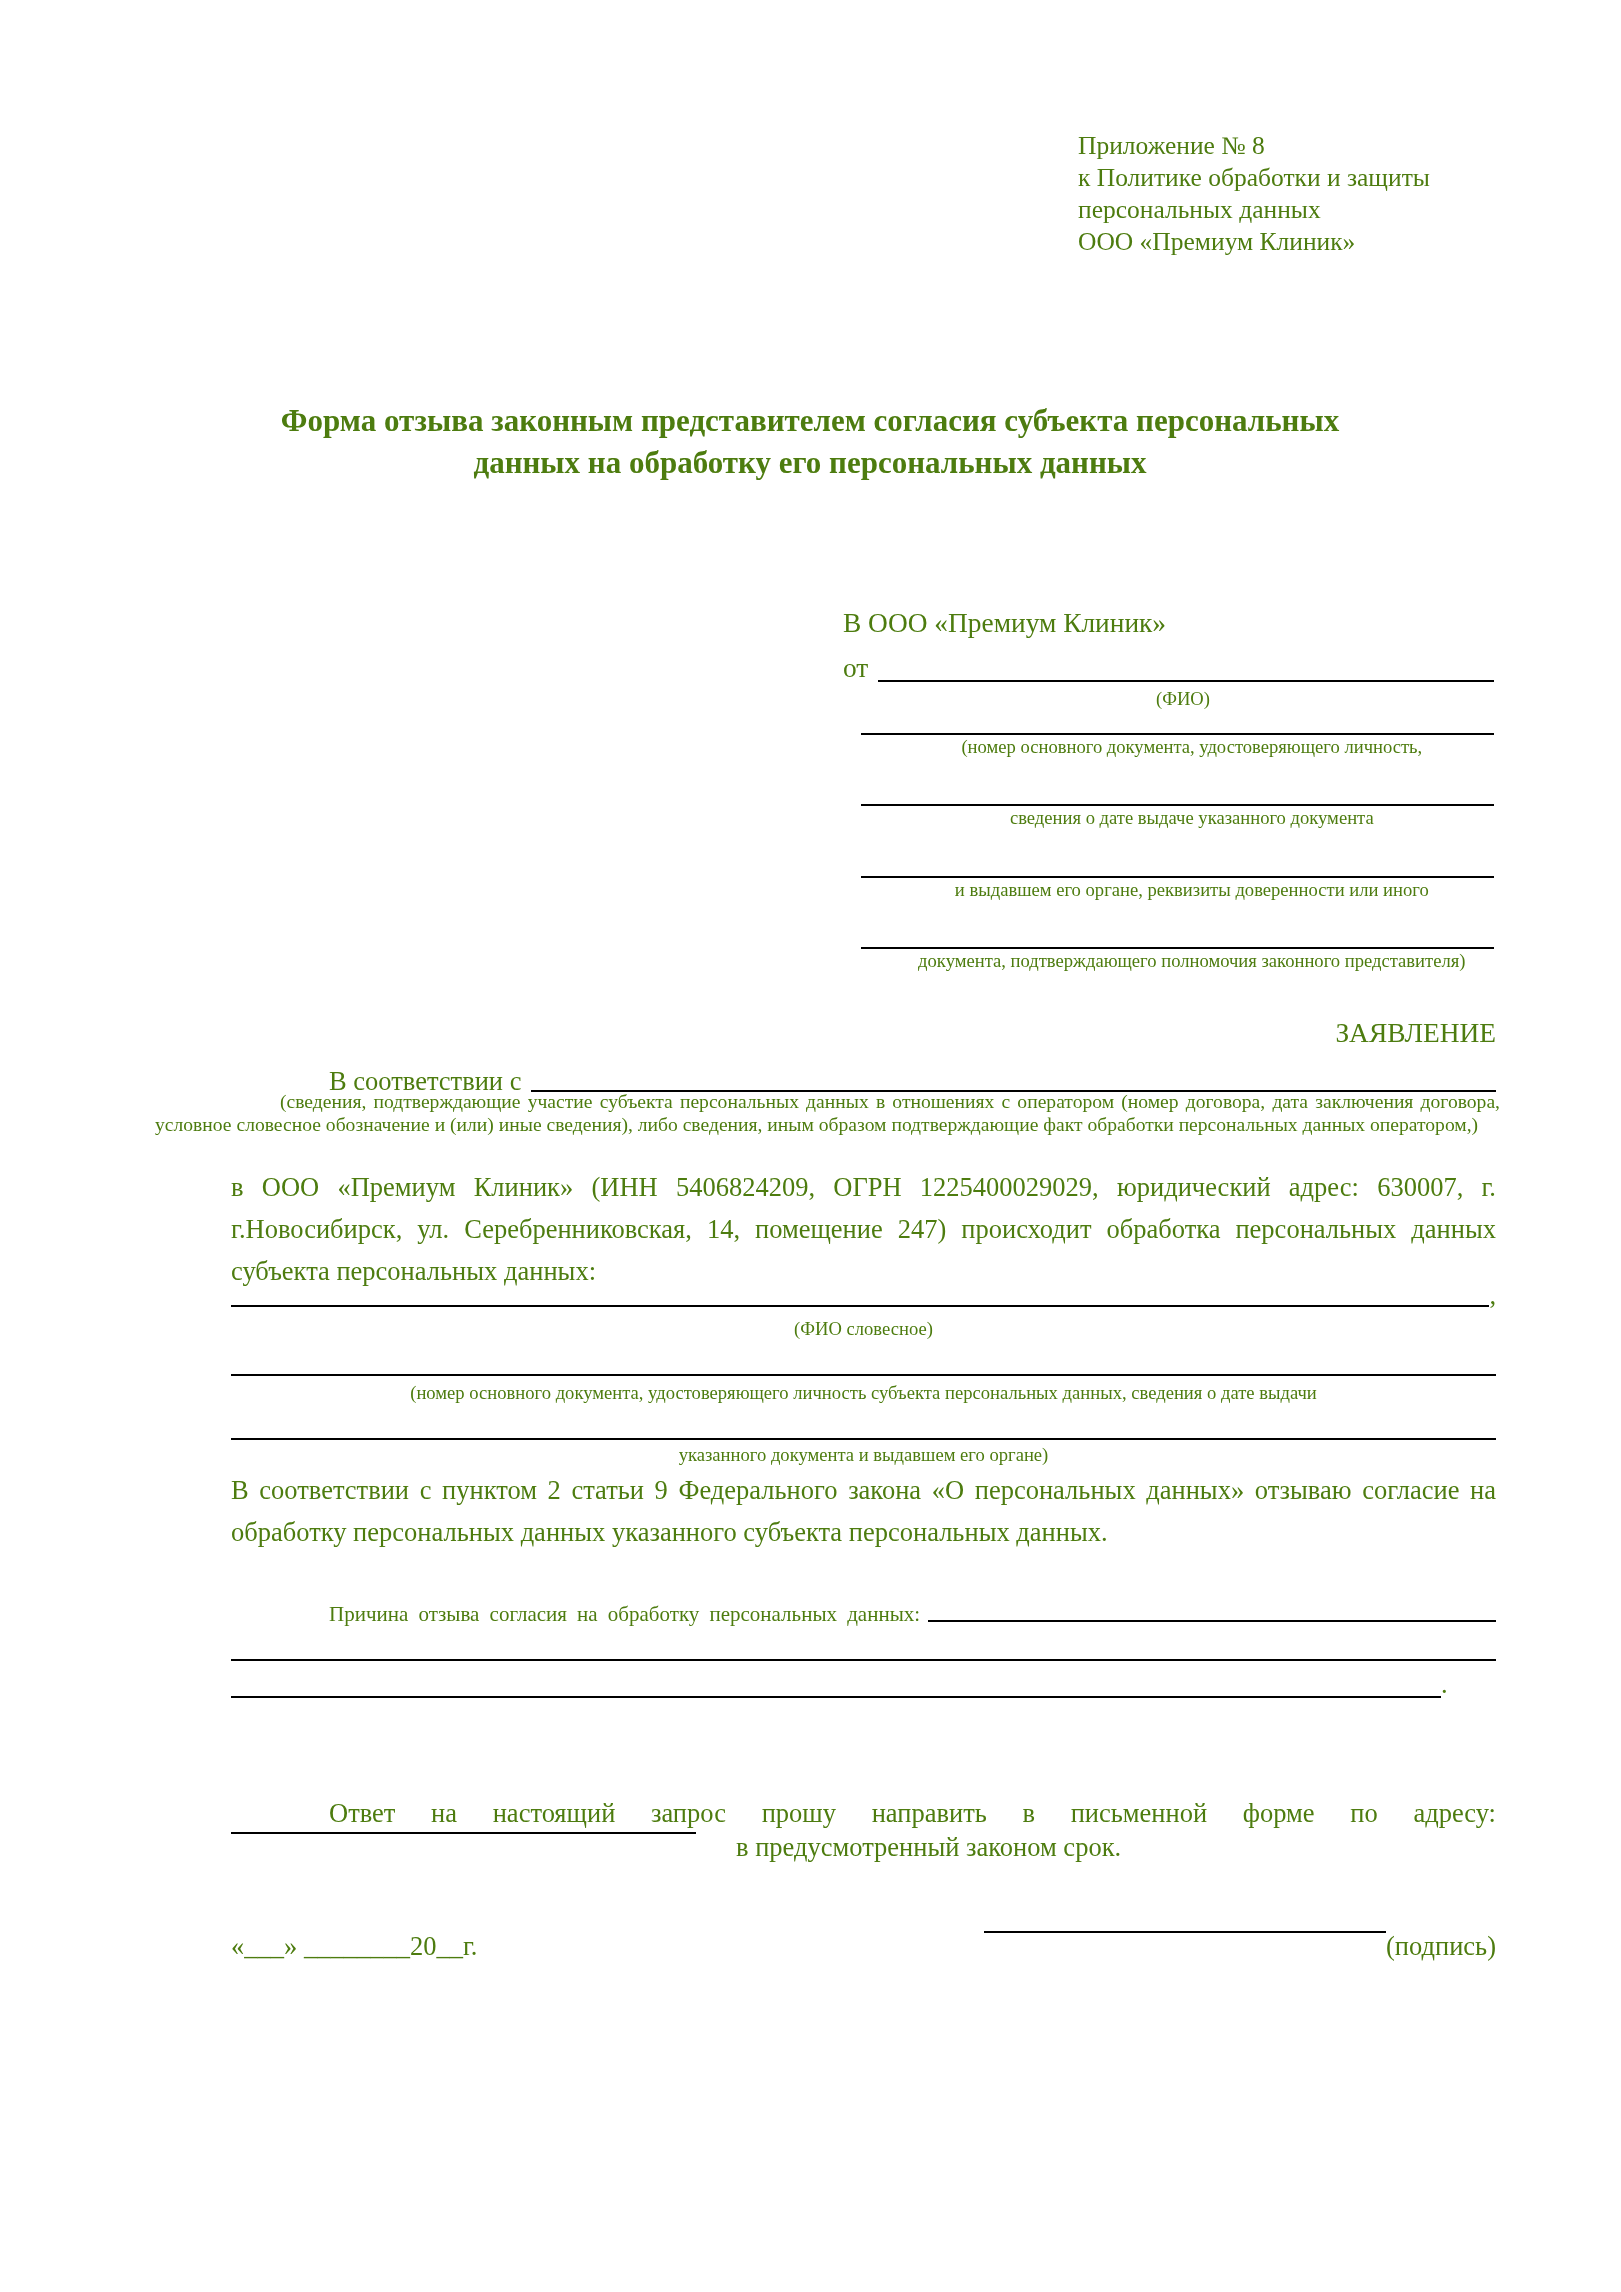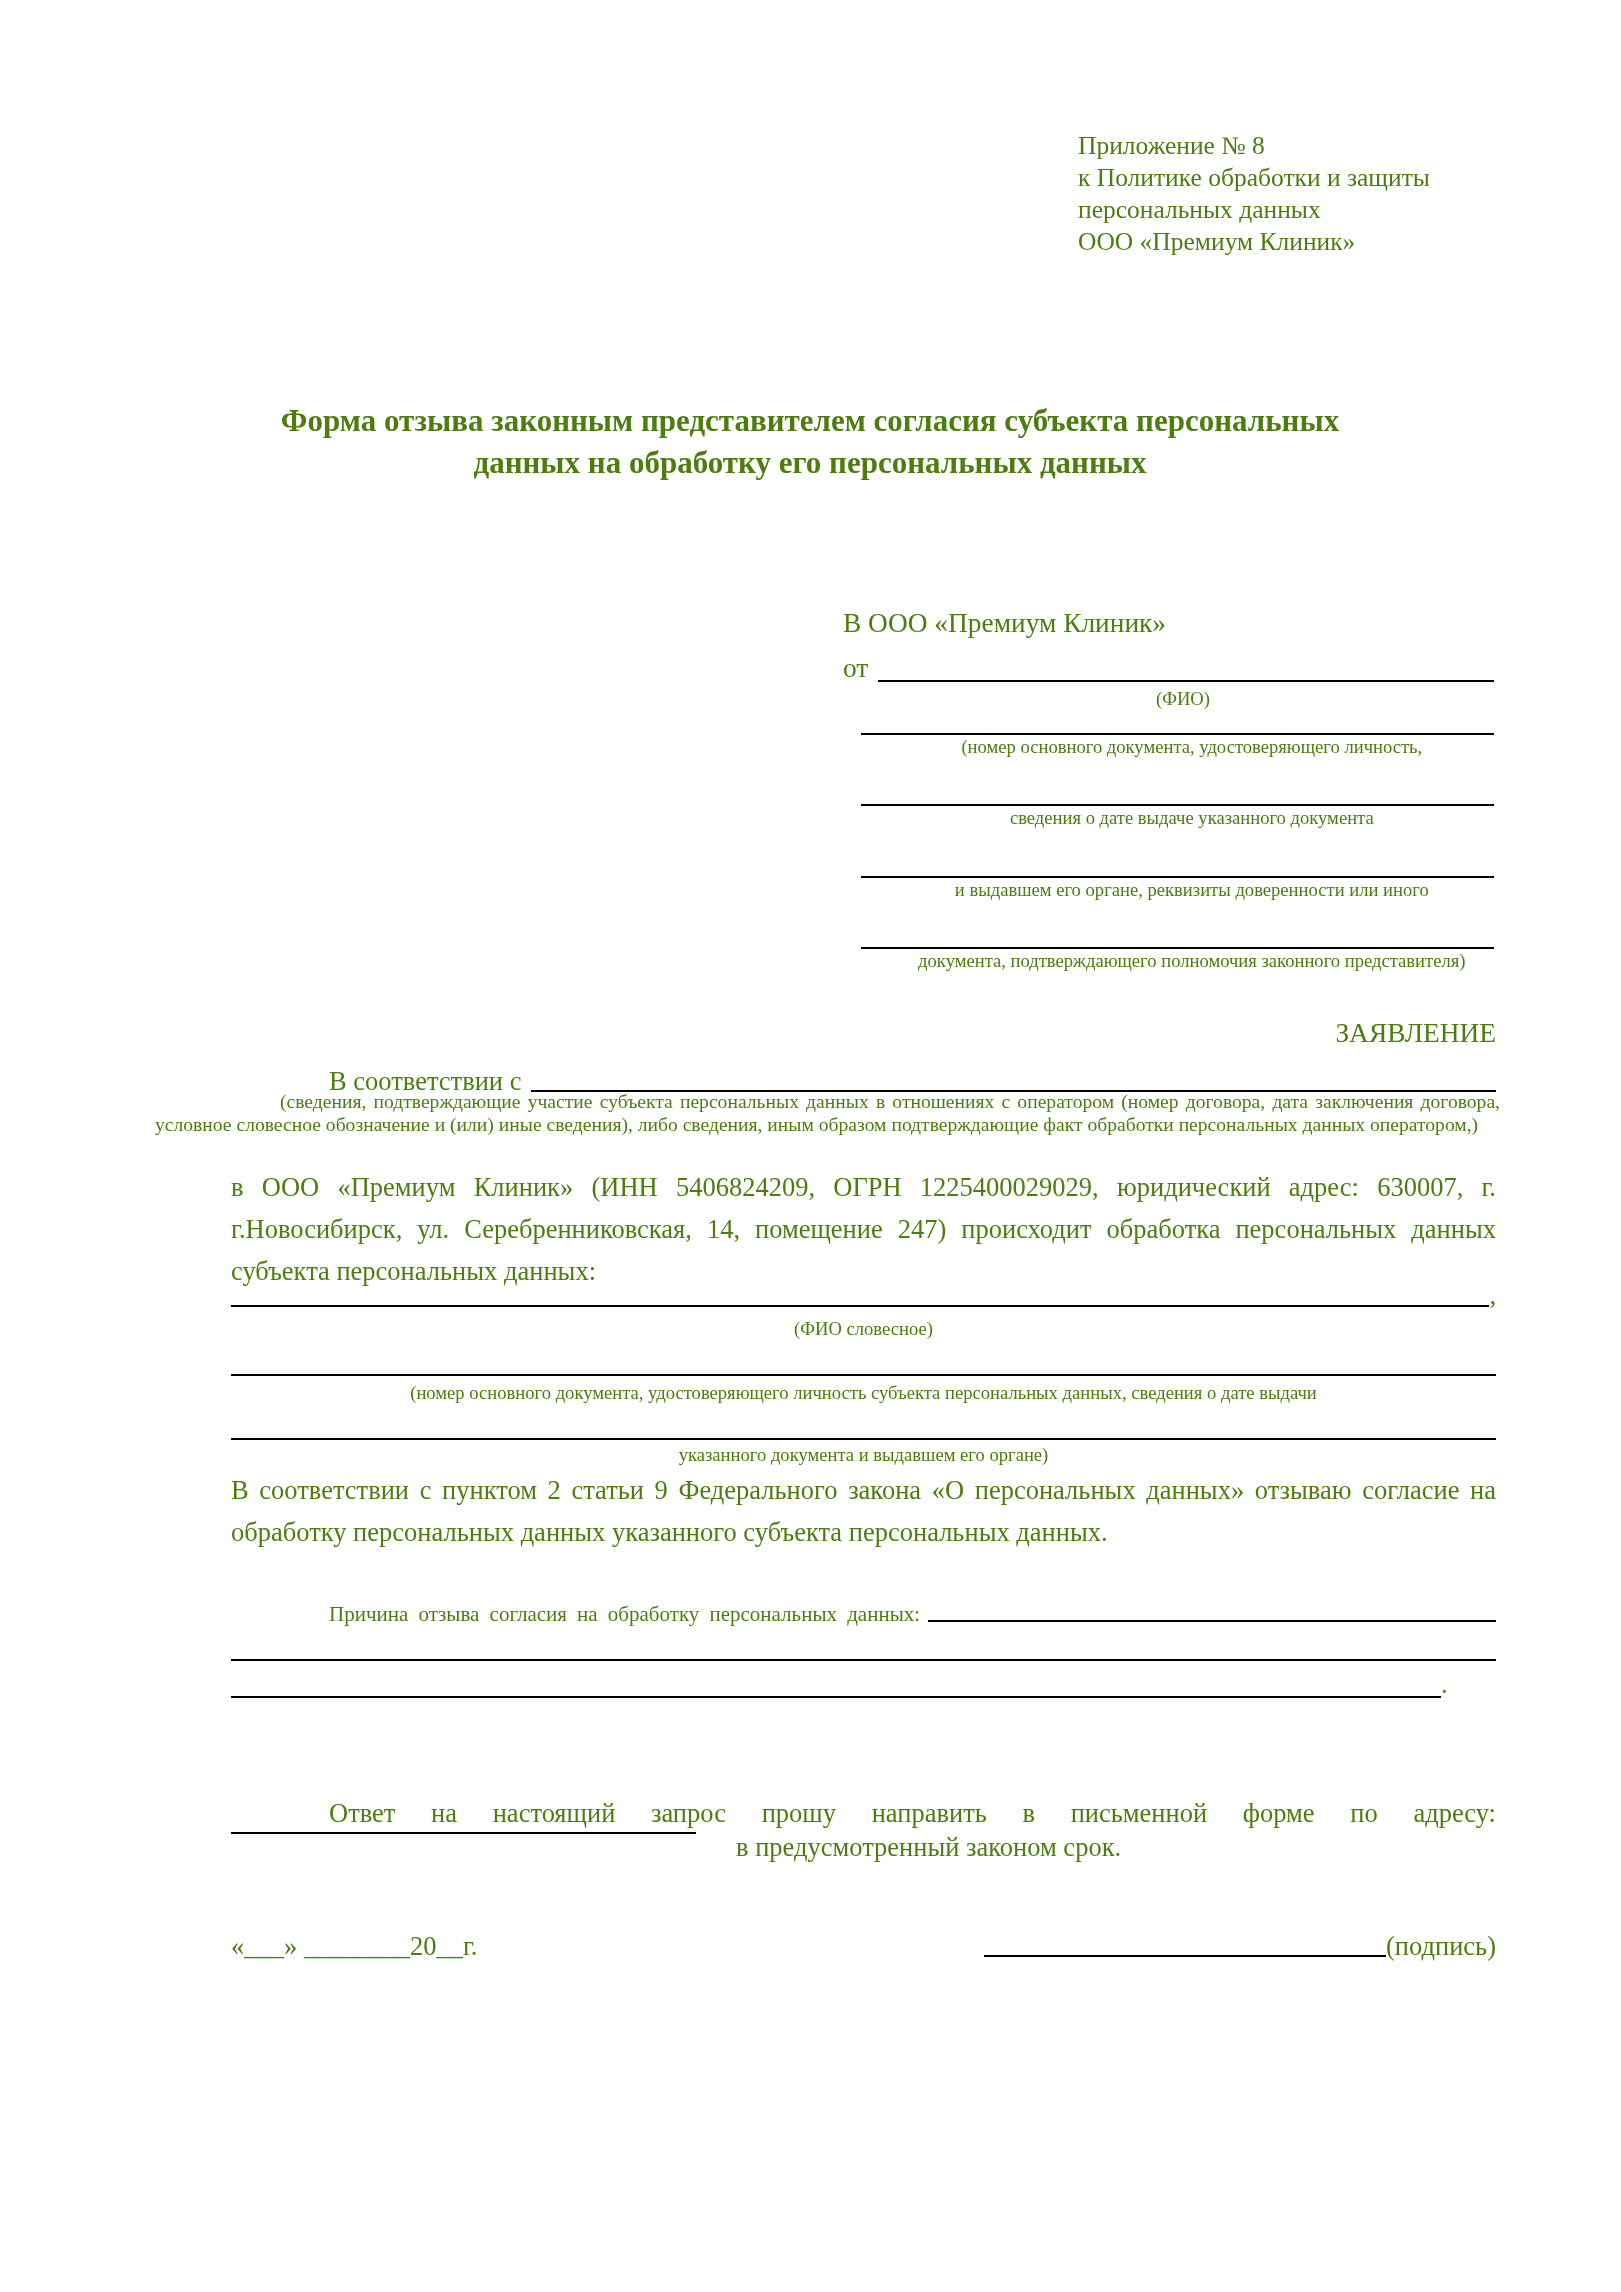--- a/index.html
+++ b/index.html
@@ -74,21 +74,21 @@
     text-align: justify; text-align-last: justify;
   }
   .reply-row { left: 231px; top: 1832px; width: 1265px; display: flex; align-items: flex-start; height: 35px; font-size: 26.5px; gap: 40px; }
   .reply-row .uline3 { width: 465px; border-bottom: 2.9px solid #000; margin-bottom: 2.9px; }
 
   .footer-row {
     left: 231px; top: 1923px; width: 1265px;
     display: flex; justify-content: space-between; align-items: flex-end;
     height: 39px; font-size: 26.5px;
   }
-  .sig { display: flex; align-items: flex-end; }
+  .sig { display: flex; align-items: flex-start; }
   .sig .uline4 { width: 402px; border-bottom: 2.9px solid #000; margin-bottom: 4.9px; }
 </style>
 </head>
 <body>
 
 <div class="page">
 
   <div class="abs hdr">
     <div>Приложение № 8</div>
     <div>к Политике обработки и защиты</div>

